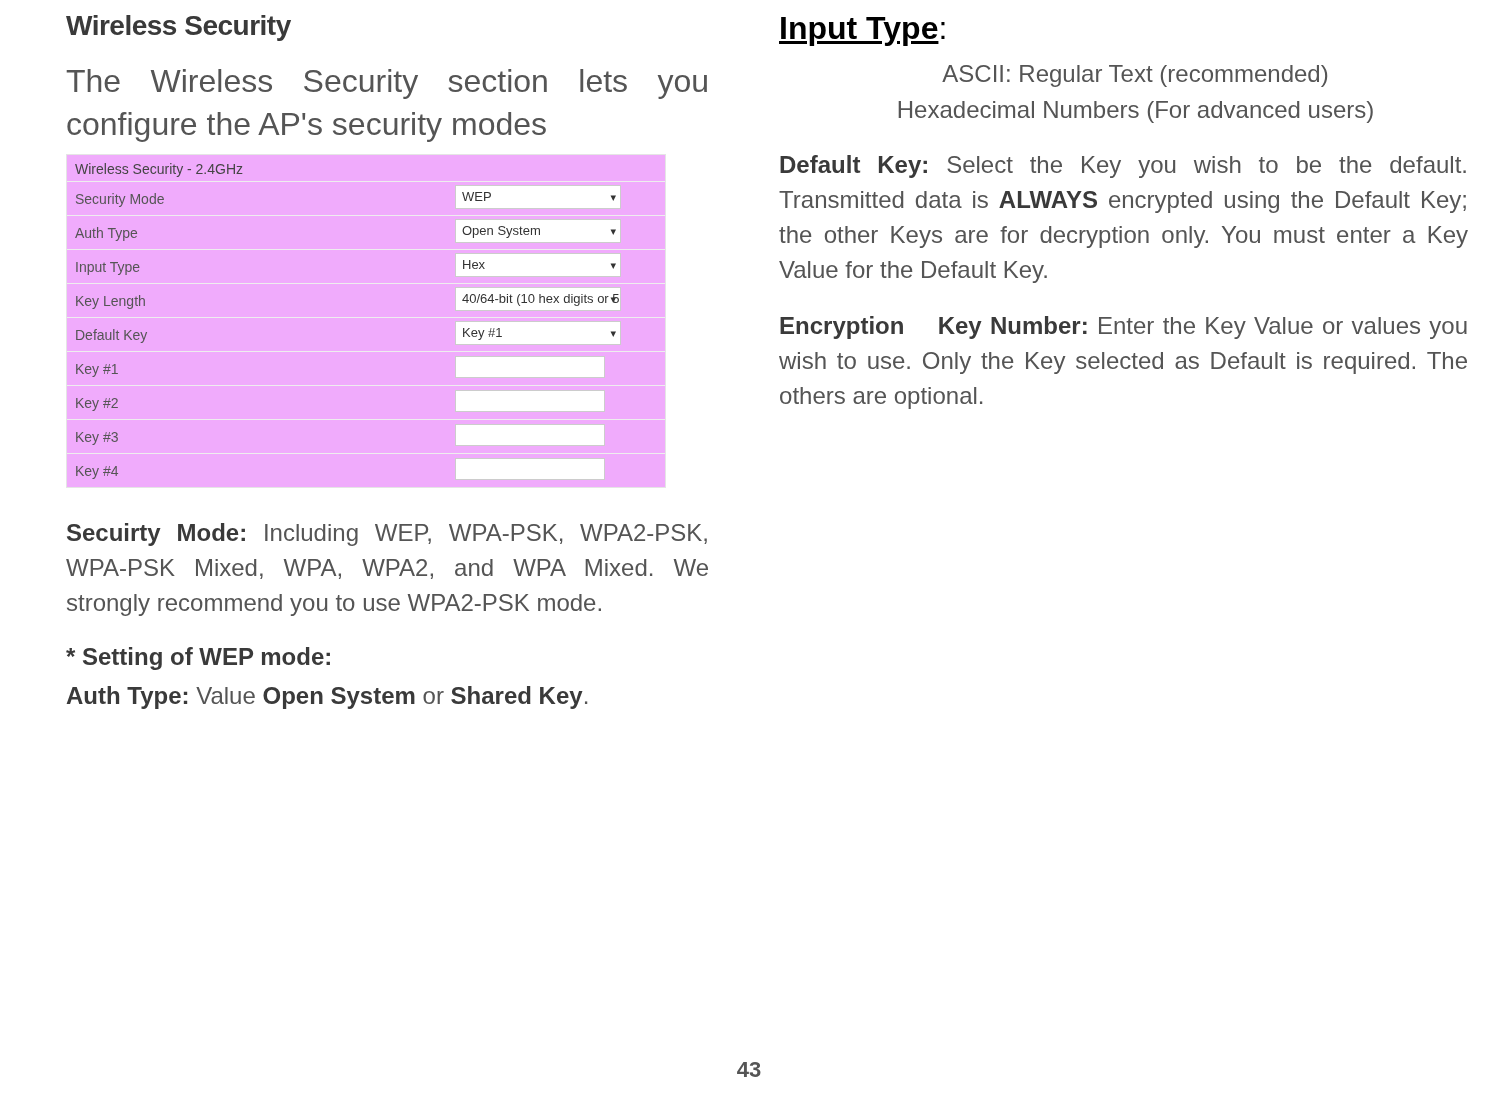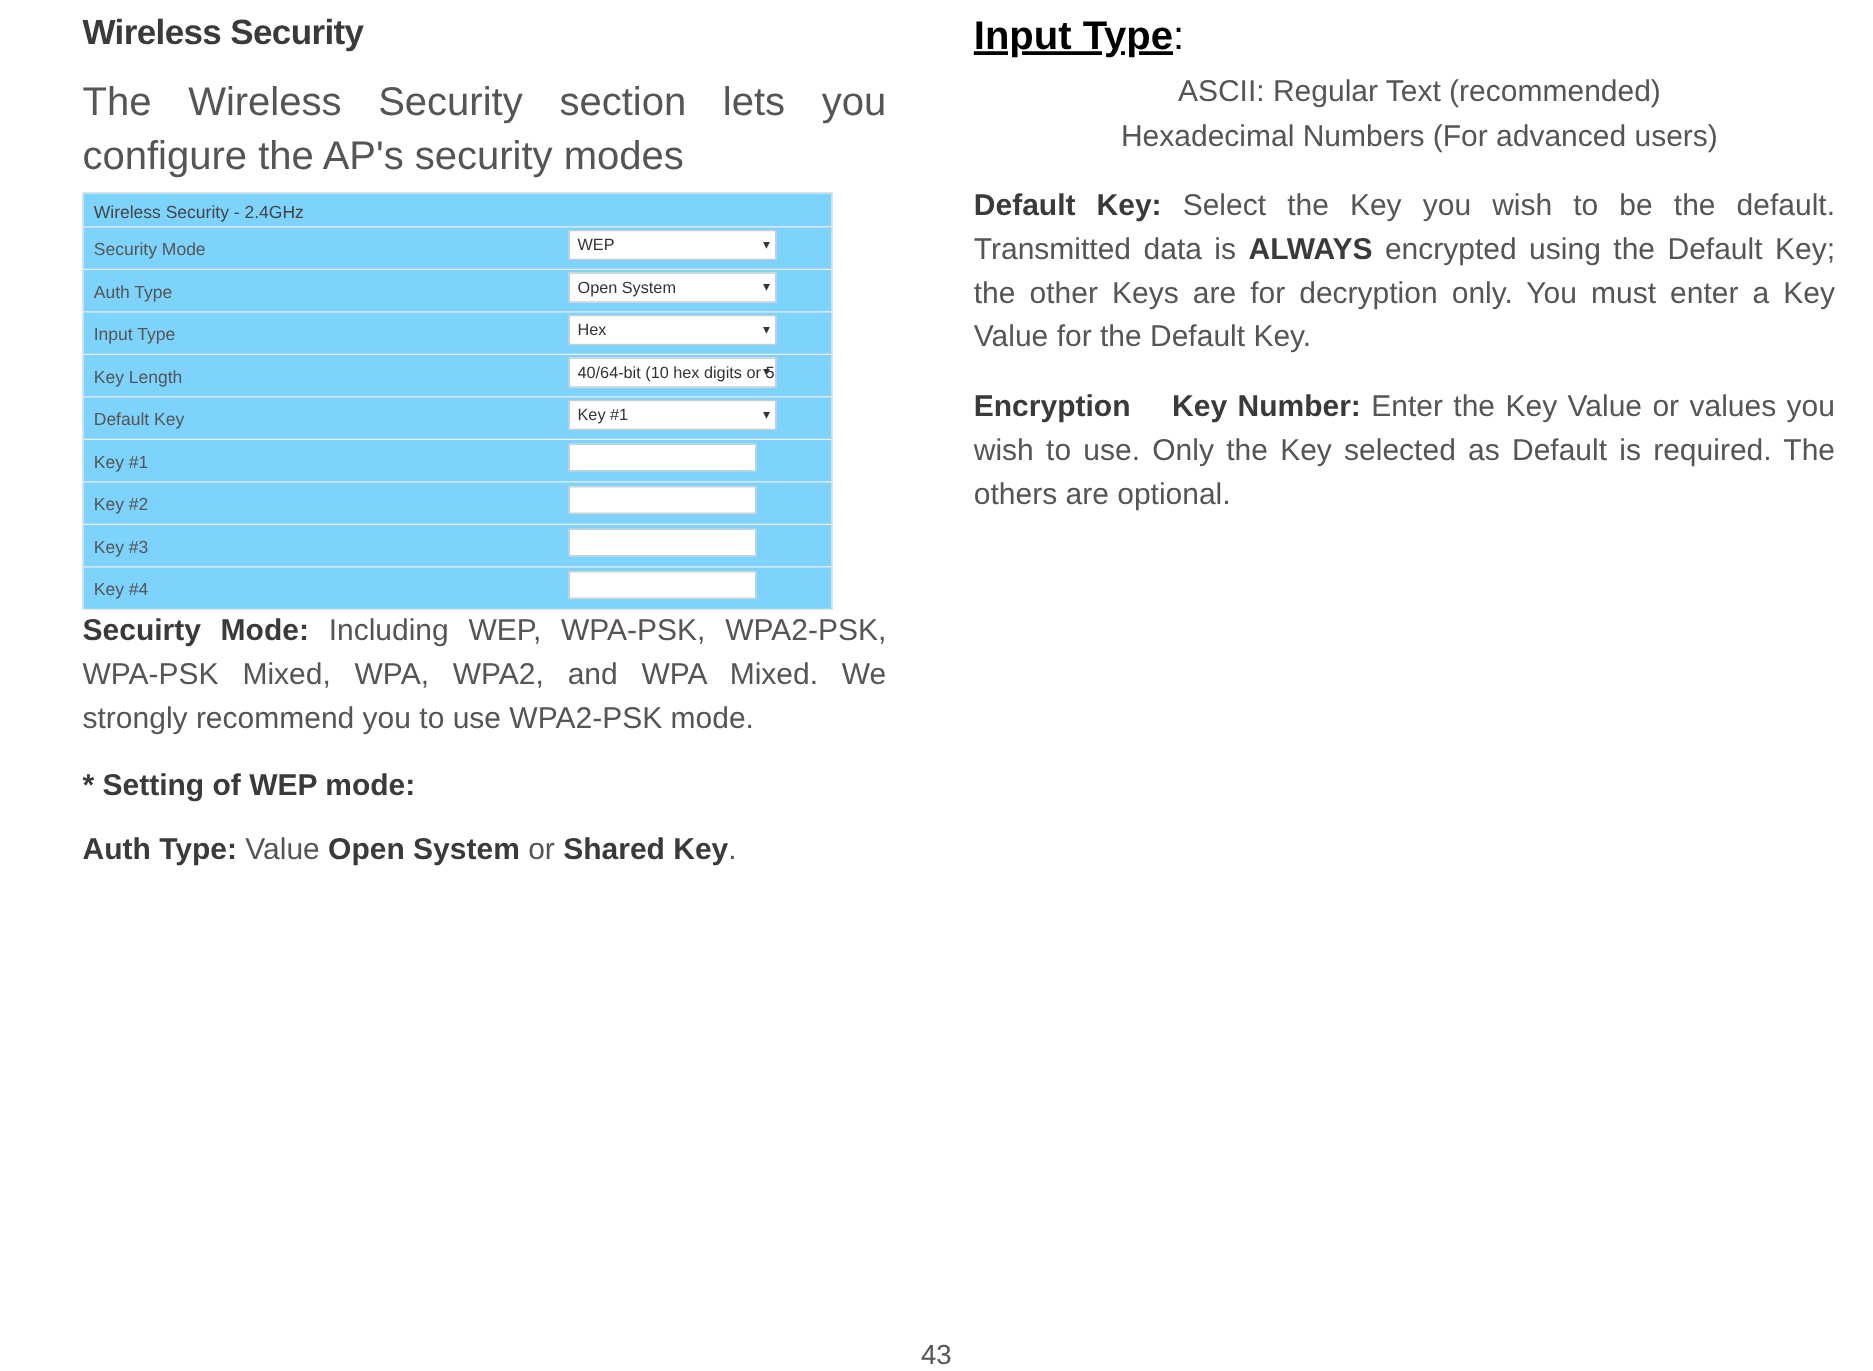--- a/index.html
+++ b/index.html
@@ -31,21 +31,22 @@
   }
   .intro {
     font-size: 32px;
     line-height: 1.35;
     color: #555;
     margin-bottom: 8px;
     text-align: justify;
   }
   .screenshot {
     border: 1px solid #e5e5e5;
-    background: #7dd3fc;
+    background: #f0abfc;
+    margin-bottom: 28px;
     width: 600px;
     font-family: Arial, sans-serif;
   }
   .screenshot .panel-title {
     font-size: 14px;
     color: #444;
     padding: 6px 8px 4px 8px;
   }
   .form-row {
     display: flex;
@@ -108,32 +109,33 @@
     text-align: center;
   }
   .heading-line {
     font-size: 32px;
     color: #000000;
     margin-bottom: 10px;
   }
   .heading-line .ub { font-weight: 700; text-decoration: underline; }
   .page-number {
     position: absolute;
-    bottom: 0;
+    bottom: 14px;
     left: 0;
     width: 100%;
     text-align: center;
     font-size: 22px;
     color: #555;
+    font-weight: bold;
   }
   .wep-heading {
     font-size: 24px;
     font-weight: 700;
     color: #3a3a3a;
-    margin-bottom: 20px;
+    margin-bottom: 8px;
   }
 </style>
 </head>
 <body>
 
 <div class="page">
 
   <div class="col col-left">
     <h1>Wireless Security</h1>
     <p class="intro">The Wireless Security section lets you configure the AP's security modes</p>

